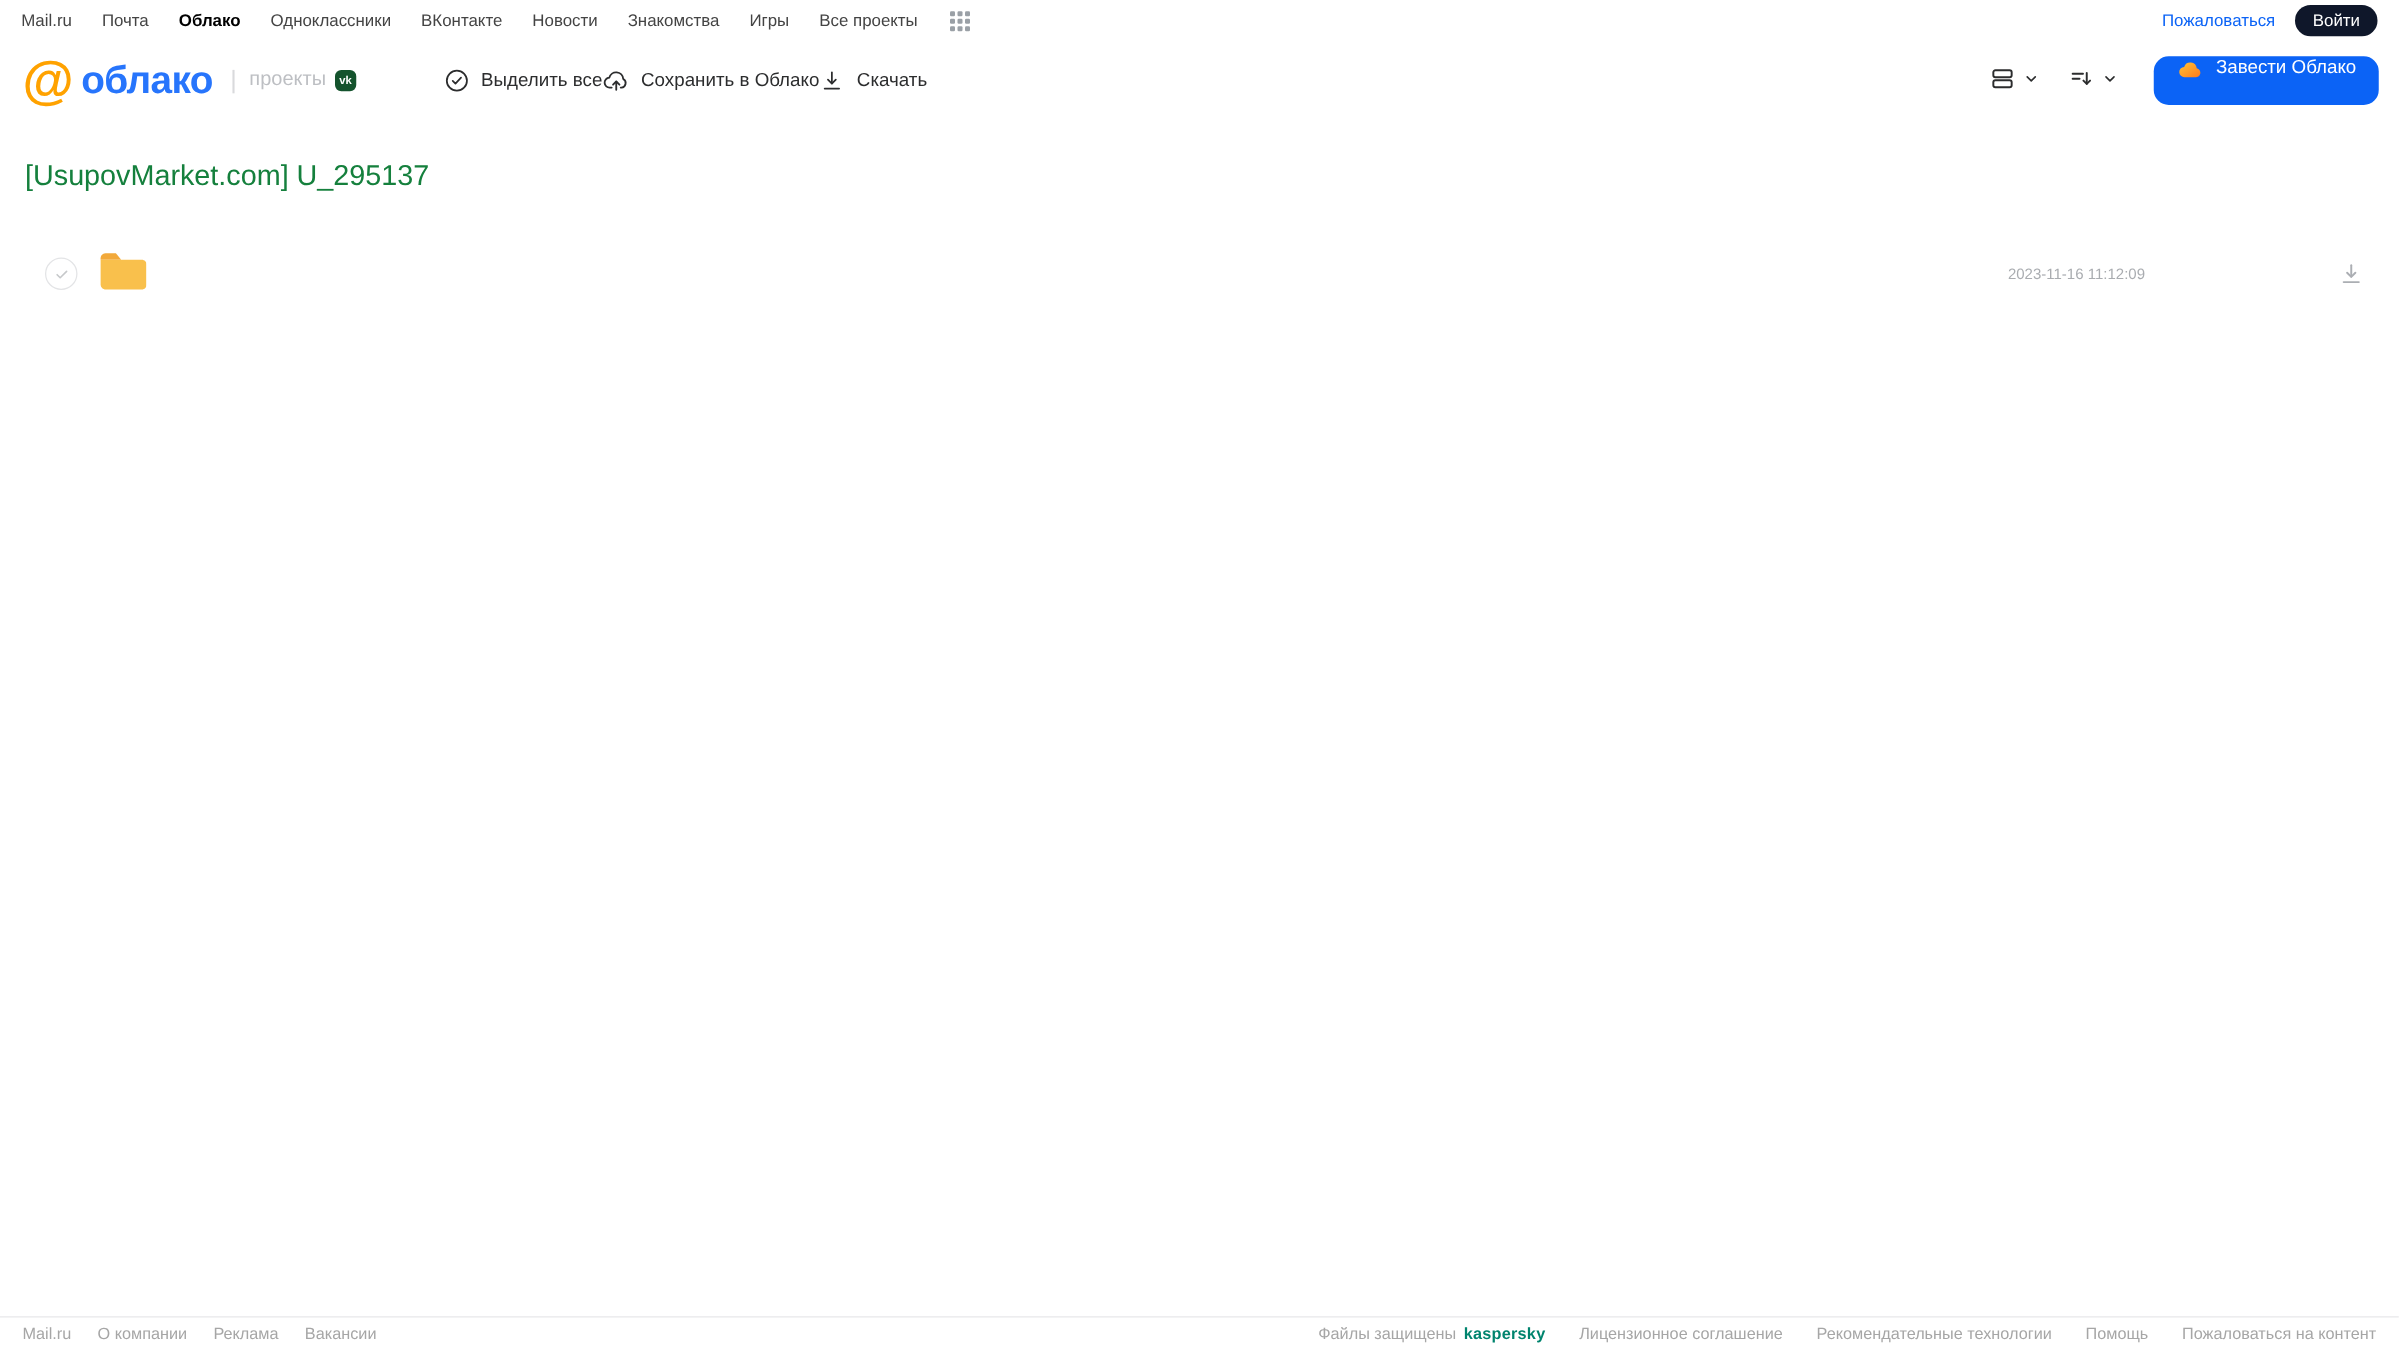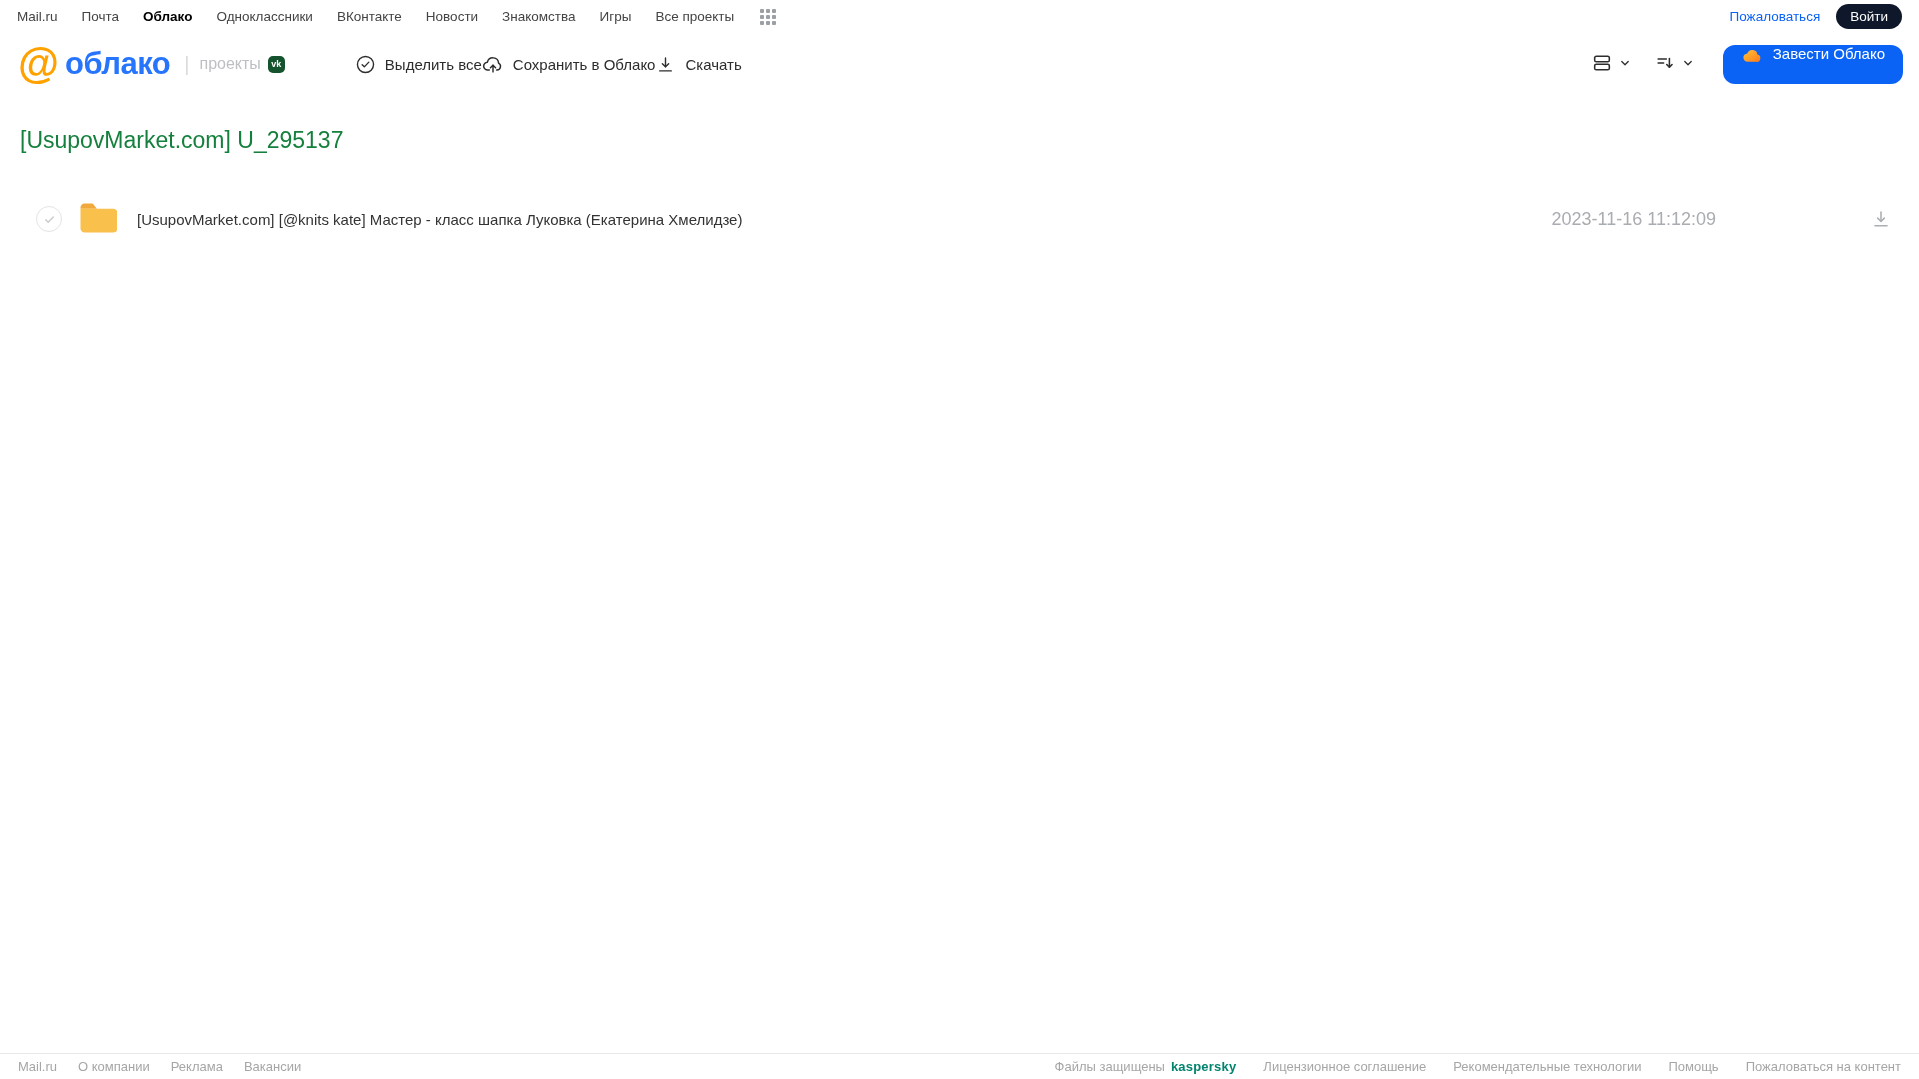--- a/index.html
+++ b/index.html
@@ -39,21 +39,21 @@
                 border-radius:12px; height:39px; padding:0 18px; font-size:15px; font-family:inherit; cursor:pointer; margin-left:6px; }
 
   
   .page-title { margin:32px 0 0 20px; font-size:23px; font-weight:500; color:#15803d; }
 
   .file-row { display:flex; align-items:center; height:46px; margin-top:42px; padding:0 27px 0 36px; cursor:pointer; }
   .row-check { width:26px; height:26px; border-radius:50%; border:1px solid #e3e4e6; background:#fff;
                display:flex; align-items:center; justify-content:center; flex:none; cursor:pointer; }
   .folder-icon { margin-left:17px; flex:none; }
   .file-name { margin-left:20px; font-size:15px; color:#333; white-space:nowrap; }
-  .file-date { margin-left:auto; font-size:18px; color:#a9acb0; white-space:nowrap; }
+  .file-date { margin-left:auto; font-size:12px; color:#a9acb0; white-space:nowrap; }
   .row-download { margin-left:154px; background:none; border:none; cursor:pointer; display:flex; }
 
   
   .footer { position:absolute; left:0; bottom:0; width:100%; height:26px; border-top:1px solid #e7e8ea;
             background:#fff; display:flex; align-items:center; padding:0 18px; font-size:13px; color:#a6a6a6; }
   .footer-left { display:flex; align-items:center; gap:21px; }
   .footer-link { color:#a6a6a6; cursor:pointer; white-space:nowrap; }
   .footer-right { margin-left:auto; display:flex; align-items:flex-start; gap:27px; }
   .kaspersky-wrap { display:flex; align-items:center; gap:6px; white-space:nowrap; }
   .kaspersky-logo { color:#00846e; font-weight:700; letter-spacing:0.2px; cursor:pointer; }
@@ -184,21 +184,20 @@
     <svg width="13" height="13" viewBox="0 0 24 24" fill="none" stroke="#c6c8ca" stroke-width="2.4" stroke-linecap="round" stroke-linejoin="round">
       <path d="M5 12.5l4.5 4.5L19 7.5"></path>
     </svg>
   </span>
   <span class="folder-icon">
     <svg width="38" height="31" viewBox="0 0 38 31">
       <path d="M1.5 5.5c0-2.2 1.8-4 4-4h8.2l4.2 5.2h-16.4z" fill="#f2a93b"></path>
       <path d="M1.5 6.7h32.9c2.2 0 4 1.8 4 4v15.8c0 2.2-1.8 4-4 4H5.5c-2.2 0-4-1.8-4-4z" fill="#f9c04c"></path>
     </svg>
   </span>
-  <span class="file-name">[UsupovMarket.com] [@knits kate] Мастер - класс шапка Луковка (Екатерина Хмелидзе)</span>
   <span class="file-date">2023-11-16 11:12:09</span>
   <button class="row-download">
     <svg width="22" height="22" viewBox="0 0 24 24" fill="none" stroke="#abaeb3" stroke-width="1.7" stroke-linecap="round" stroke-linejoin="round">
       <path d="M12 4.5v10"></path>
         <path d="M8.4 11.1l3.6 3.6 3.6-3.6"></path>
         <path d="M5.4 19.3h13.2"></path>
     </svg>
   </button>
 </div>
 

